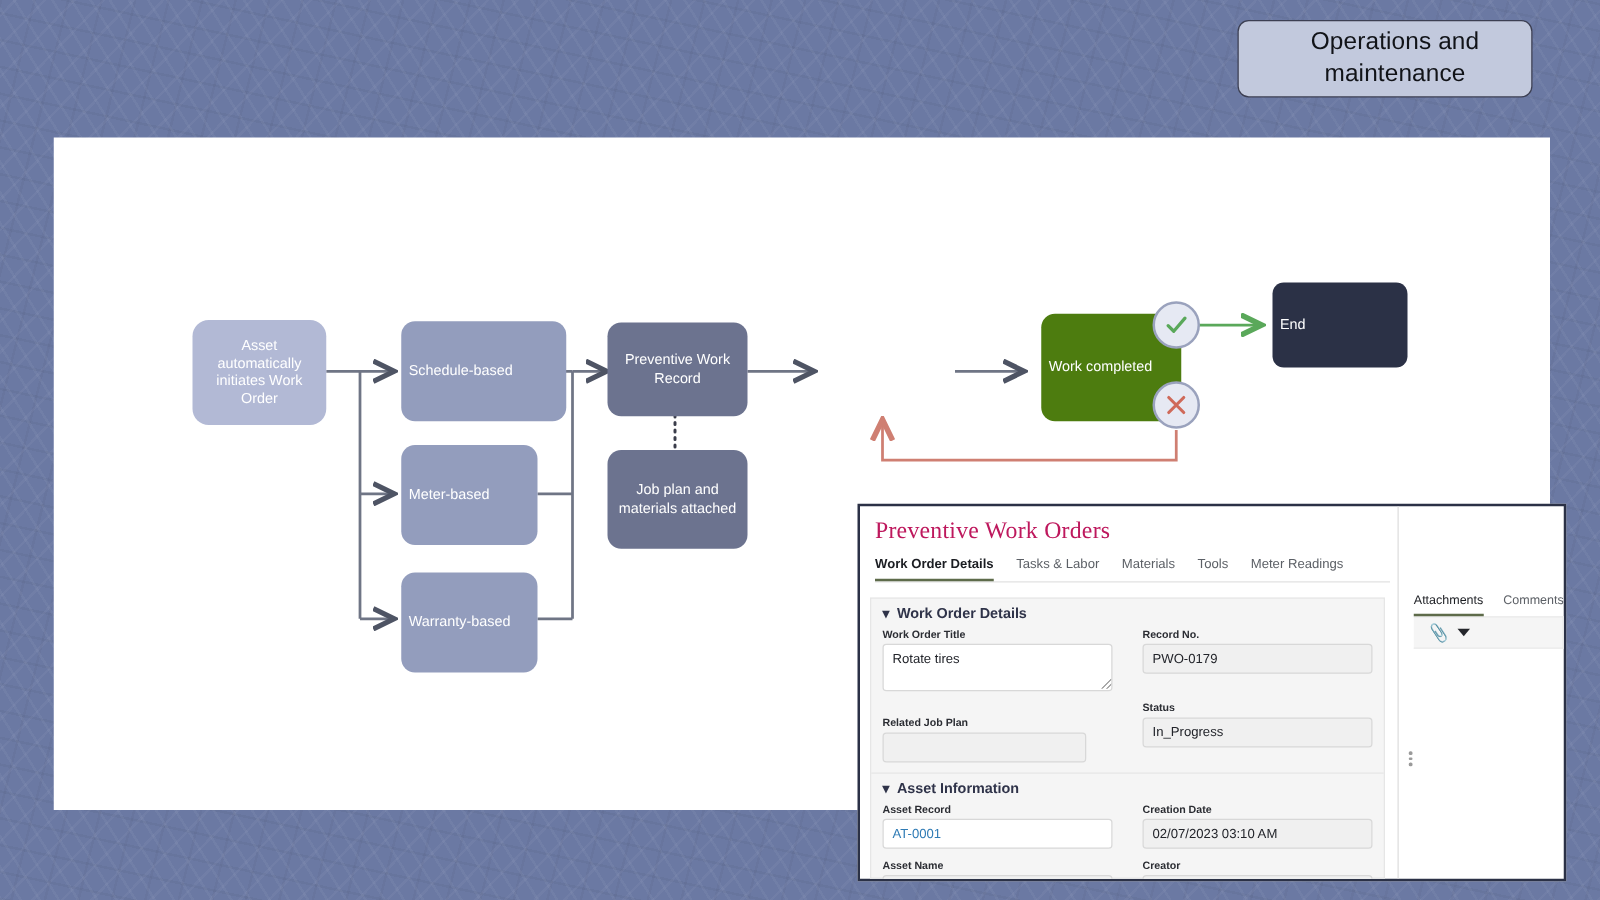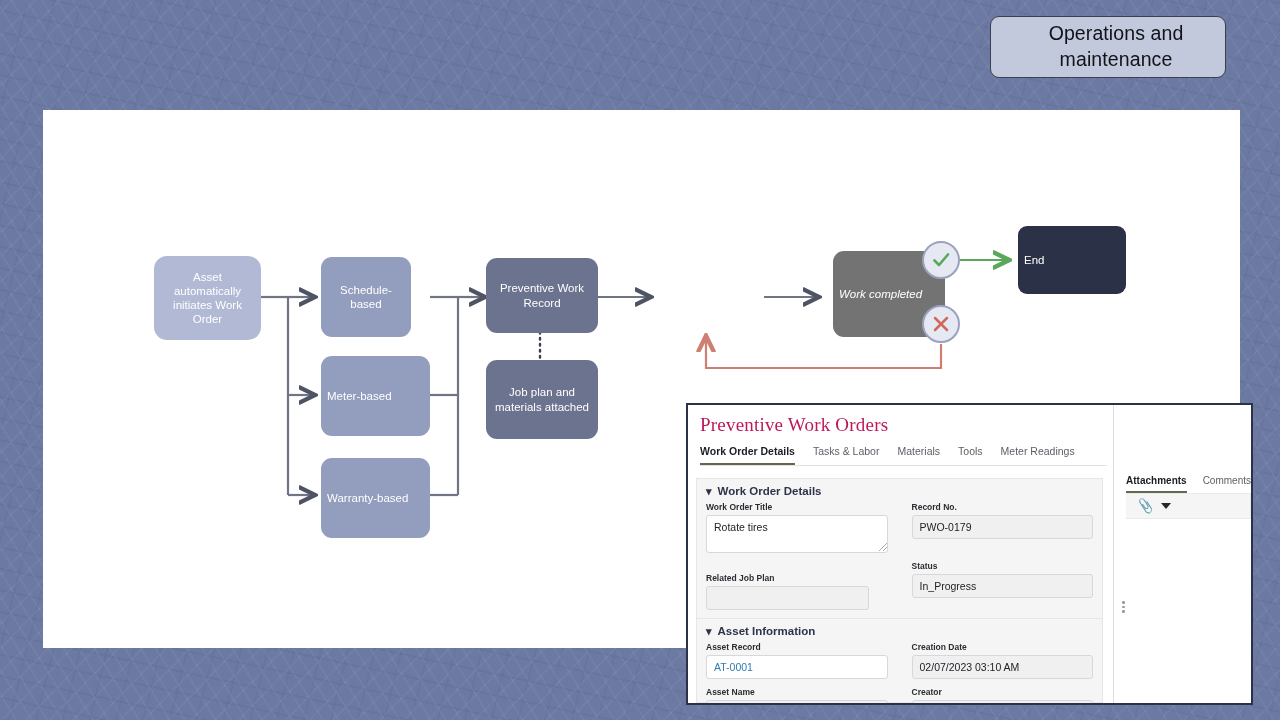--- a/index.html
+++ b/index.html
@@ -53,21 +53,21 @@
     color: #ffffff;
     border-radius: 11px;
     line-height: 1.24;
     font-size: 11.5px;
     padding: 4px 6px;
   }
   .n-start   { background: #b2b9d5; border-radius: 13px; }
   .n-mid     { background: #939dbd; }
   .n-dark    { background: #6c738f; }
   .n-darker  { background: #5a5f7d; }
-  .n-navy    { background: #737373; font-style: italic; }
+  .n-navy    { background: #4d7c0f; }
   .n-black   { background: #2b3146; border-radius: 9px; }
 
   
   .badge {
     position: absolute;
     width: 38px; height: 38px; border-radius: 50%;
     background: #e6e9f3;
     border: 2px solid #9aa2bd;
     display: flex; align-items: center; justify-content: center;
   }
@@ -126,21 +126,21 @@
   .resize-grip {
     position: absolute; right: 1px; bottom: 1px; width: 8px; height: 8px;
     background:
       linear-gradient(135deg, transparent 0 45%, #a9a9a9 45% 55%, transparent 55% 100%),
       linear-gradient(135deg, transparent 0 70%, #a9a9a9 70% 80%, transparent 80% 100%);
   }
 
   
   .side-tabs { display: flex; gap: 16px; padding: 70px 0 0 12px; }
   .side-tab { font-size: 10px; color: #5c6066; padding-bottom: 5px; border-bottom: 2.5px solid transparent; white-space: nowrap; }
-  .side-tab.active { color: #1b1d22; font-weight: bold; border-bottom-color: #5e6b4a; }
+  .side-tab.active { color: #1b1d22; font-weight: normal; border-bottom-color: #5e6b4a; }
   #attach-toolbar {
     margin: 0 0 0 12px; height: 26px; background: #f5f5f5;
     border: 1px solid #eaeaea; border-left: none;
     display: flex; align-items: center; gap: 7px; padding-left: 12px;
   }
   .clip-icon { font-size: 13px; color: #24262b; transform: rotate(8deg); }
   .caret-dn { width: 0; height: 0; border-left: 5px solid transparent; border-right: 5px solid transparent; border-top: 6px solid #24262b; }
   #drag-dots {
     position: absolute; left: 8px; top: 196px;
     display: flex; flex-direction: column; gap: 2px;
@@ -193,21 +193,21 @@
 
       <path d="M916,150 L965,150" fill="none" stroke="#5aa85a" stroke-width="2.2" marker-end="url(#arr-green)"></path>
 
       <path d="M898,234 L898,258 L663,258 L663,227" fill="none" stroke="#cf7f72" stroke-width="2.2" marker-end="url(#arr-red)"></path>
     </svg>
 
     <div class="node n-start" style="left:111px; top:146px; width:107px; height:84px;">
       <span>Asset automatically initiates Work Order</span>
     </div>
 
-    <div class="node n-mid" style="left:278px; top:147px; width:90px; height:80px;">
+    <div class="node n-mid" style="left:278px; top:147px; width:132px; height:80px;">
       <span>Schedule-based</span>
     </div>
 
     <div class="node n-mid" style="left:278px; top:246px; width:109px; height:80px;">
       <span>Meter-based</span>
     </div>
 
     <div class="node n-mid" style="left:278px; top:348px; width:109px; height:80px;">
       <span>Warranty-based</span>
     </div>

